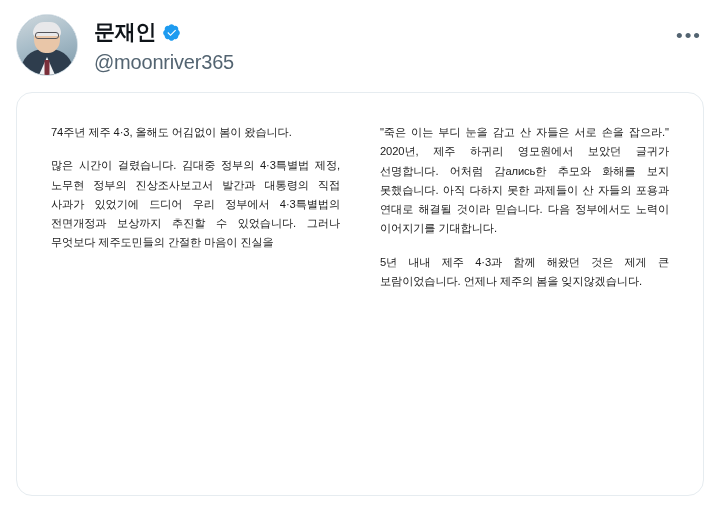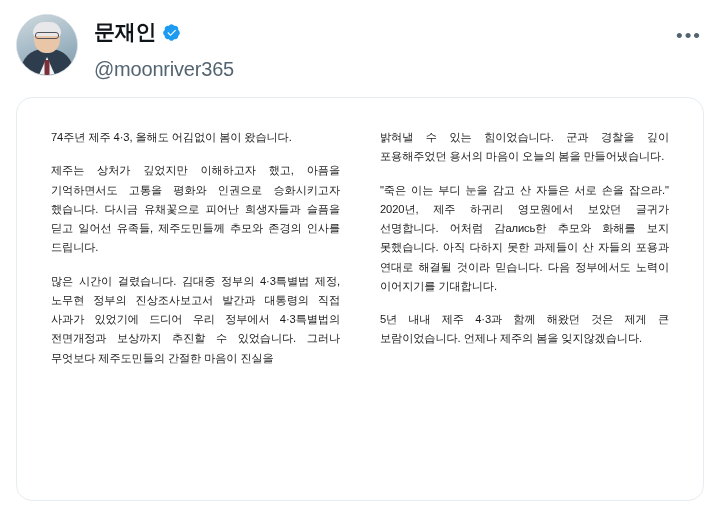--- a/index.html
+++ b/index.html
@@ -110,21 +110,21 @@
     font-weight: bold;
     color: #0f1419;
     letter-spacing: -0.2px;
   }
   .verified {
     width: 19px;
     height: 19px;
     display: inline-block;
   }
   .handle {
-    margin-top: 12px;
+    margin-top: 5px;
     font-size: 20px;
     color: #536471;
     letter-spacing: -0.2px;
   }
   .more-btn {
     position: absolute;
     right: 18px;
     top: 26px;
     color: #536471;
     font-size: 19px;
@@ -188,23 +188,21 @@
       </div>
       <div class="handle">@moonriver365</div>
     </div>
 
     <div class="more-btn">•••</div>
   </div>
 
   <div class="card">
     <div class="col">
       <p class="para">74주년 제주 4·3, 올해도 어김없이 봄이 왔습니다.</p>
-      <p class="para">제주는 상처가 깊었지만 이해하고자 했고, 아픔을 기억하면서도 고통을 평화와 인권으로 승화시키고자 했습니다. 다시금 유채꽃으로 피어난 희생자들과 슬픔을 딛고 일어선 유족들, 제주도민들께 추모와 존경의 인사를 드립니다.</p>
       <p class="para">많은 시간이 걸렸습니다. 김대중 정부의 4·3특별법 제정, 노무현 정부의 진상조사보고서 발간과 대통령의 직접 사과가 있었기에 드디어 우리 정부에서 4·3특별법의 전면개정과 보상까지 추진할 수 있었습니다. 그러나 무엇보다 제주도민들의 간절한 마음이 진실을</p>
     </div>
     <div class="col">
-      <p class="para">밝혀낼 수 있는 힘이었습니다. 군과 경찰을 깊이 포용해주었던 용서의 마음이 오늘의 봄을 만들어냈습니다.</p>
       <p class="para">"죽은 이는 부디 눈을 감고 산 자들은 서로 손을 잡으라." 2020년, 제주 하귀리 영모원에서 보았던 글귀가 선명합니다. 어처럼 감ались한 추모와 화해를 보지 못했습니다. 아직 다하지 못한 과제들이 산 자들의 포용과 연대로 해결될 것이라 믿습니다. 다음 정부에서도 노력이 이어지기를 기대합니다.</p>
       <p class="para">5년 내내 제주 4·3과 함께 해왔던 것은 제게 큰 보람이었습니다. 언제나 제주의 봄을 잊지않겠습니다.</p>
     </div>
   </div>
 
 </div>
 
 </body></html>

